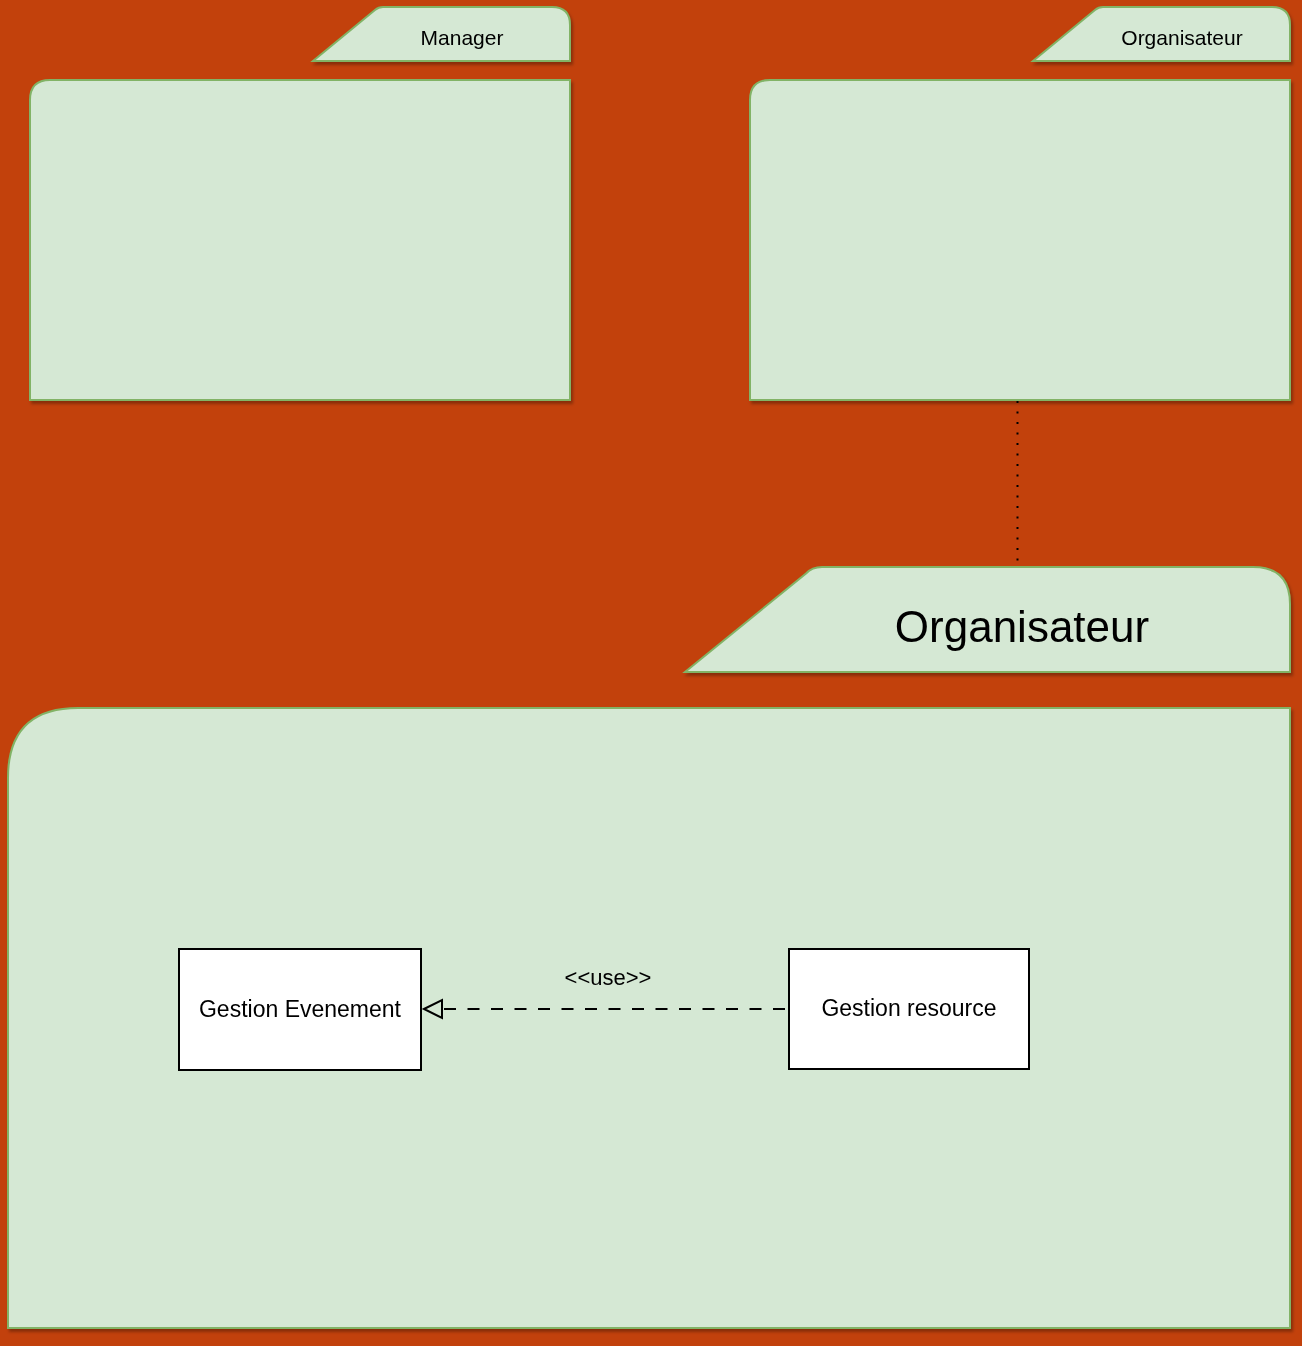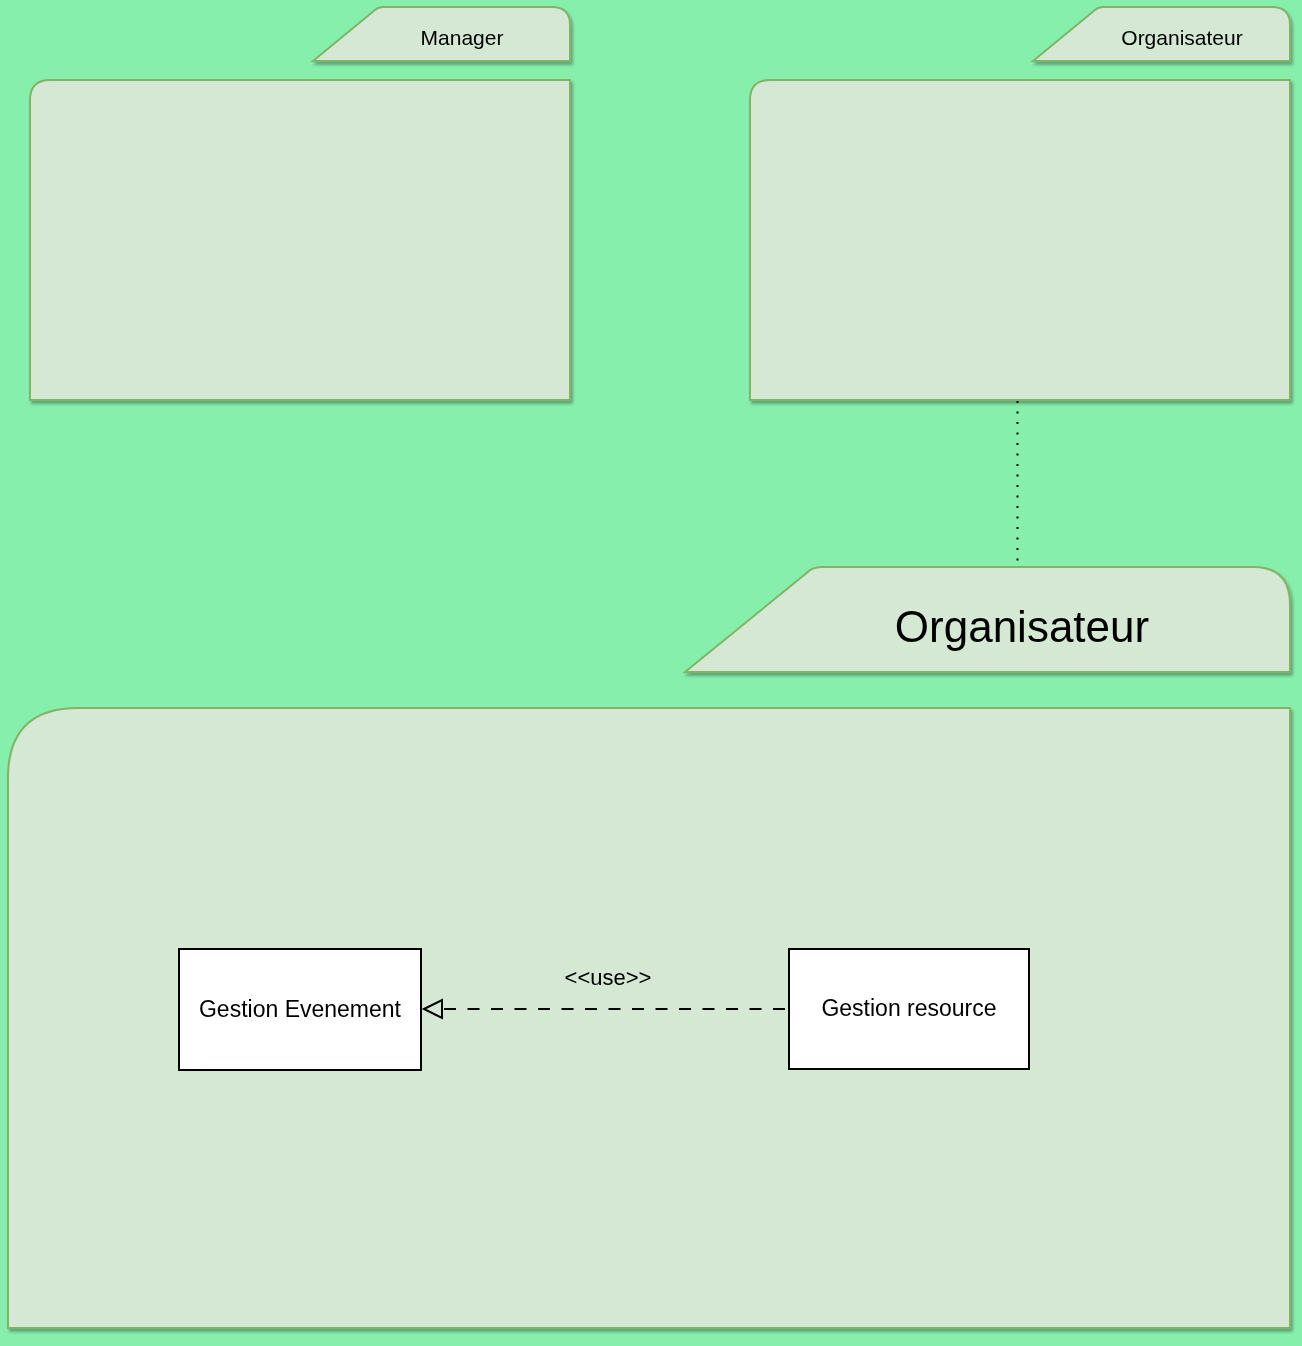--- a/index.html
+++ b/index.html
@@ -4,21 +4,21 @@
 <style>
   html, body {
     margin: 0;
     padding: 0;
     background: #ffffff;
   }
   .canvas-wrap {
     position: relative;
     width: 1302px;
     height: 1346px;
-    background: #86efac;
+    background: #c2410c;
     font-family: "Liberation Sans", sans-serif;
     overflow: hidden;
   }
   svg text {
     font-family: "Liberation Sans", sans-serif;
     fill: #000000;
   }
   .shape-green {
     fill: #d5e8d4;
     stroke: #82b366;

